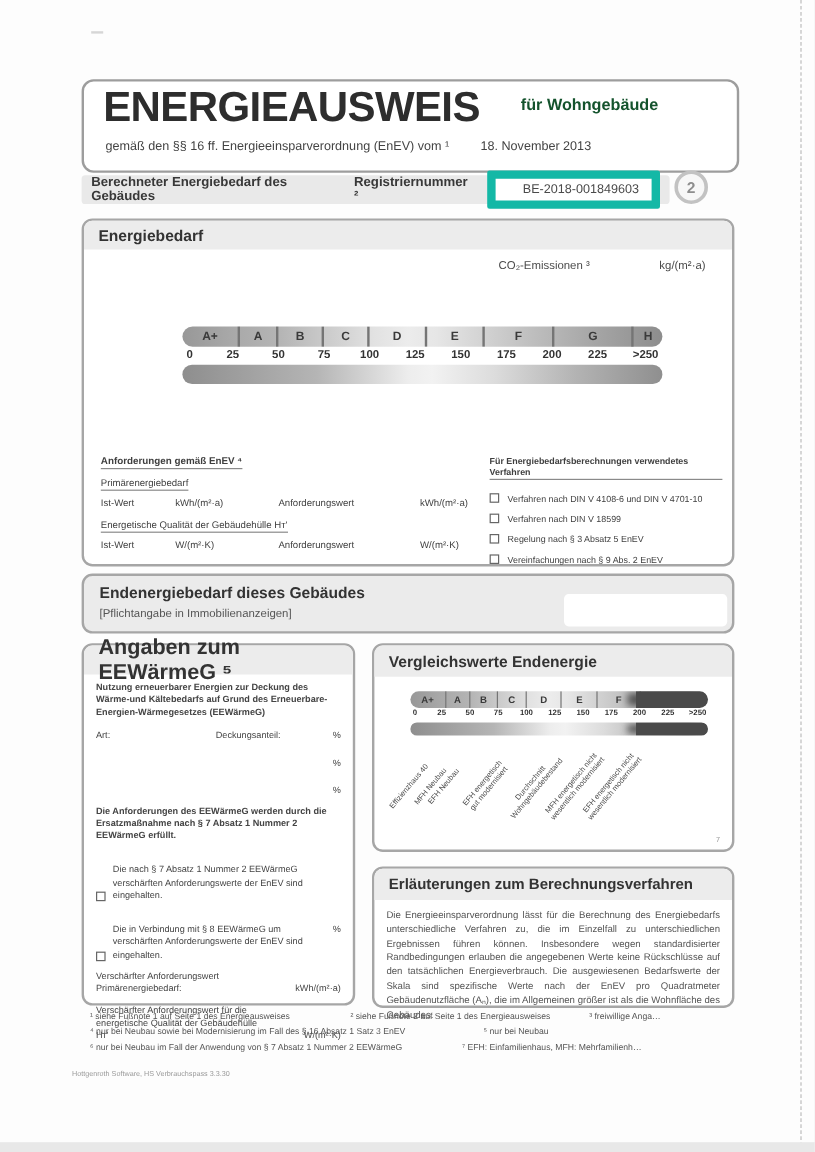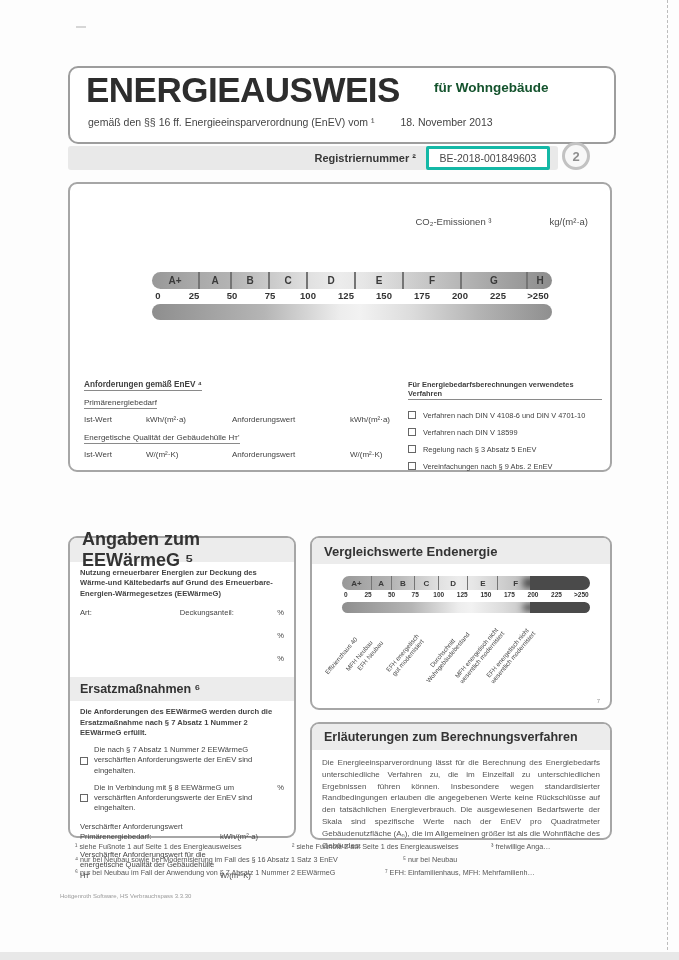--- a/index.html
+++ b/index.html
@@ -10,21 +10,21 @@
   
   .header-box{position:absolute;left:68px;top:66px;width:544px;height:74px;border:2px solid #9d9d9d;border-radius:10px;background:#fff;}
   .hb-title{position:absolute;left:16px;top:2px;font-size:35px;font-weight:bold;letter-spacing:-0.5px;color:#2d2d2d;}
   .hb-suffix{position:absolute;left:364px;top:12px;font-size:13.5px;font-weight:bold;color:#14532d;text-align:right;}
   .hb-sub{position:absolute;left:18px;top:48px;font-size:10.5px;color:#444;display:flex;gap:26px;}
 
   
   .subheader{position:absolute;left:68px;top:146px;width:490px;height:24px;background:#e9e9e9;border-radius:3px;display:flex;align-items:center;padding:0 8px;box-sizing:border-box;}
   .sh-label{font-size:11px;font-weight:bold;color:#383838;}
   .sh-reg-label{margin-left:auto;font-size:11px;font-weight:bold;color:#383838;margin-right:10px;}
-  .sh-reg-box{width:118px;height:18px;background:#fff;border:3px solid #14b8a6;border-radius:2px;font-size:10.5px;color:#4a4a4a;display:flex;align-items:center;justify-content:center;}
+  .sh-reg-box{width:118px;height:18px;background:#fff;border:7px solid #14b8a6;border-radius:2px;font-size:10.5px;color:#4a4a4a;display:flex;align-items:center;justify-content:center;padding-left:12px;}
   .page-badge{position:absolute;left:562px;top:142px;width:28px;height:28px;border-radius:50%;border:3px solid #c2c2c2;background:#f7f7f7;color:#8d8d8d;font-size:13px;font-weight:bold;display:flex;align-items:center;justify-content:center;box-sizing:border-box;}
 
   
   .box{position:absolute;border:2px solid #a6a6a6;border-radius:9px;background:#fff;box-sizing:border-box;}
   .box-title{background:#ececec;border-radius:7px 7px 0 0;font-weight:bold;color:#333;padding-left:12px;display:flex;align-items:center;}
 
   
   .energie-box{left:68px;top:182px;width:544px;height:290px;}
   .energie-title{height:24px;font-size:13px;}
   .co2-row{position:absolute;right:22px;top:32px;display:flex;gap:58px;font-size:9.5px;color:#4a4a4a;}
@@ -60,23 +60,23 @@
   
   .eew-box{left:68px;top:536px;width:228px;height:302px;}
   .eew-title{height:24px;font-size:18px;}
   .eew-body{padding:6px 10px 0;font-size:7.6px;color:#444;line-height:1.35;}
   .eew-intro{font-weight:bold;}
   .art-row{display:flex;margin-top:9px;}
   .art-row .dk{margin-left:42px;padding-left:46px;} .art-row .pc{margin-left:auto;}
   .pc-row{text-align:right;margin-top:13px;}
   .ersatz-strip{margin:12px -10px 0;background:#ececec;font-size:12.5px;font-weight:bold;color:#333;padding:4px 0 4px 10px;}
   .ersatz-intro{font-weight:bold;margin-top:6px;}
-  .eew-check{display:flex;gap:6px;margin-top:7px;position:relative;align-items:center;}
+  .eew-check{display:flex;gap:6px;margin-top:19px;position:relative;align-items:flex-end;}
   .eew-check .pct{position:absolute;right:0;top:0;}
-  .versch{display:flex;justify-content:flex-start;align-items:flex-end;margin-top:8px;}
+  .versch{display:flex;justify-content:space-between;align-items:flex-end;margin-top:8px;gap:20px;}
   .versch .lbl{width:140px;}
 
   
   .vgl-box{left:310px;top:536px;width:302px;height:174px;}
   .vgl-title{height:26px;font-size:13px;}
   .vscale{position:absolute;left:30px;top:38px;width:248px;}
   .vband{position:relative;display:flex;height:14px;border-radius:7px;overflow:hidden;
         background:linear-gradient(90deg,#989898 0%,#a8a8a8 10%,#b4b4b4 20%,#cbcbcb 30%,#e2e2e2 40%,#ececec 47%,#e6e6e6 53%,#d4d4d4 62%,#c0c0c0 72%,#a9a9a9 84%,#8d8d8d 100%);}
   .vband .seg{display:flex;align-items:center;justify-content:center;font-size:8px;font-weight:bold;color:#3a3a3a;border-right:1.5px solid #757575;box-sizing:border-box;}
   .vdark{position:absolute;right:0;top:0;bottom:0;width:24%;background:#4a4a4a;border-radius:0 7px 7px 0;box-shadow:-9px 0 6px -2px rgba(45,45,45,0.75);}
@@ -119,26 +119,28 @@
   <div class="header-box">
     <div class="hb-title">ENERGIEAUSWEIS</div>
     <div class="hb-suffix">für Wohngebäude</div>
     <div class="hb-sub">
       <span>gemäß den §§ 16 ff. Energieeinsparverordnung (EnEV) vom ¹</span>
       <span>18. November 2013</span>
     </div>
   </div>
 
   <div class="subheader">
+    <span class="sh-label">Berechneter Energiebedarf des Gebäudes</span>
     <span class="sh-reg-label">Registriernummer ²</span>
     <span class="sh-reg-box">BE-2018-001849603</span>
   </div>
   <div class="page-badge">2</div>
 
   <div class="box energie-box">
+    <div class="box-title energie-title">Energiebedarf</div>
     <div class="co2-row">
       <span>CO₂-Emissionen ³</span>
       <span>kg/(m²·a)</span>
     </div>
 
     <div class="scale-wrap">
       <div class="band">
         <span class="seg w0">A+</span>
         <span class="seg w1">A</span>
         <span class="seg w2">B</span>
@@ -198,33 +200,37 @@
           <span>Regelung nach § 3 Absatz 5 EnEV</span>
         </div>
         <div class="verf-item">
           <span class="cb"></span>
           <span>Vereinfachungen nach § 9 Abs. 2 EnEV</span>
         </div>
       </div>
     </div>
   </div>
 
+  <div class="box end-box">
+    <div class="end-white"></div>
+    <div class="end-title">Endenergiebedarf dieses Gebäudes</div>
+    <div class="end-sub">[Pflichtangabe in Immobilienanzeigen]</div>
+  </div>
 
   <div class="box eew-box">
     <div class="box-title eew-title">Angaben zum EEWärmeG ⁵</div>
     <div class="eew-body">
       <div class="eew-intro">Nutzung erneuerbarer Energien zur Deckung des Wärme-und Kältebedarfs auf Grund des Erneuerbare-Energien-Wärmegesetzes (EEWärmeG)</div>
       <div class="art-row">
         <span>Art:</span>
         <span class="dk">Deckungsanteil:</span>
         <span class="pc">%</span>
       </div>
       <div class="pc-row">%</div>
       <div class="pc-row">%</div>
-      <div class="ersatz-strip">Ersatzmaßnahmen ⁶</div>
       <div class="ersatz-intro">Die Anforderungen des EEWärmeG werden durch die Ersatzmaßnahme nach § 7 Absatz 1 Nummer 2 EEWärmeG erfüllt.</div>
       <div class="eew-check">
         <span class="cb"></span>
         <span>Die nach § 7 Absatz 1 Nummer 2 EEWärmeG verschärften Anforderungswerte der EnEV sind eingehalten.</span>
       </div>
       <div class="eew-check">
         <span class="cb"></span>
         <span style="padding-right:14px">Die in Verbindung mit § 8 EEWärmeG um verschärften Anforderungswerte der EnEV sind eingehalten.</span>
         <span class="pct">%</span>
       </div>

